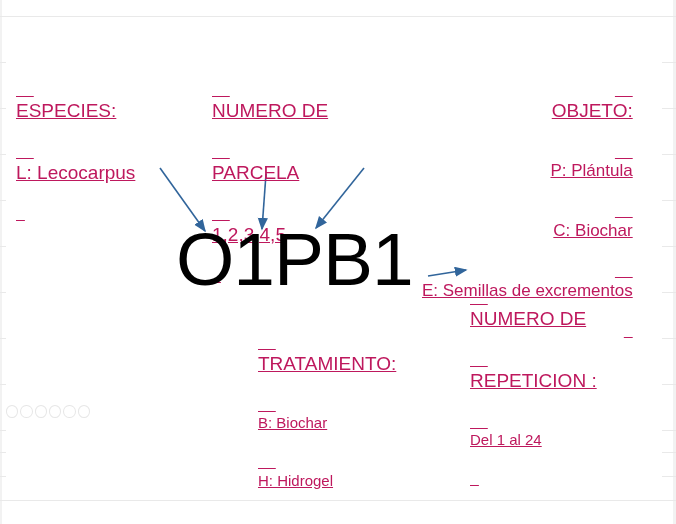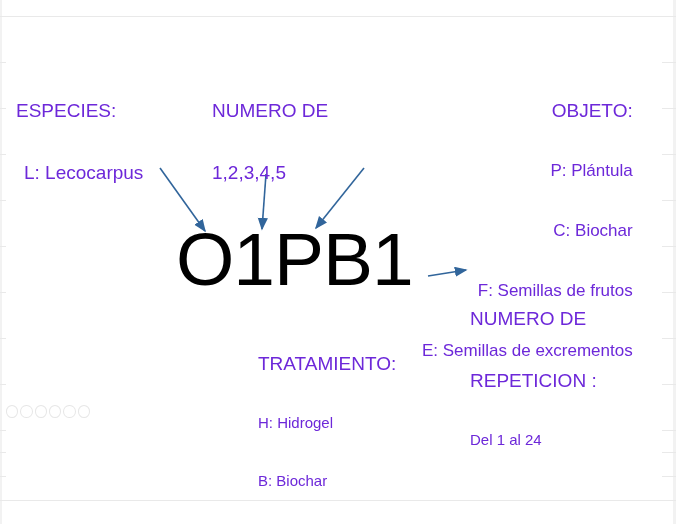--- a/index.html
+++ b/index.html
@@ -47,39 +47,40 @@
   .canvas {
     position: absolute;
     top: 18px;
     left: 6px;
     width: 656px;
     height: 470px;
     background: #ffffff;
   }
   .txt {
     position: absolute;
-    color: #6d28d9;
+    color: #be185d;
     white-space: pre;
     line-height: 1.22;
+    text-decoration: underline;
   }
   .blk-title {
     font-size: 19px;
   }
   .blk-line {
     font-size: 17px;
     margin-left: 44px;
   }
   .small-line {
     font-size: 15px;
   }
   
   #especies { left: 16px; top: 60px; }
   #especies .l1 { font-size: 19px; }
   #especies .l2 { font-size: 19px; }
-  #especies .l3 { font-size: 19px; margin-left: 8px; }
+  #especies .l3 { font-size: 19px; }
 
   #numparcela { left: 212px; top: 60px; }
   #numparcela .l1 { font-size: 19px; }
 
   #objeto { left: 378px; top: 60px; text-align: right; }
 
   #code {
     position: absolute;
     left: 176px;
     top: 222px;
@@ -166,37 +167,37 @@
     <line x1="428" y1="276" x2="466" y2="270" stroke="#31659b" stroke-width="1.6" marker-end="url(#ah)"></line>
   </svg>
 
   <div class="txt" id="especies">
     <span class="row l1">ESPECIES:</span>
     <span class="row l3">L: Lecocarpus</span>
   </div>
 
   <div class="txt" id="numparcela">
     <span class="row l1">NUMERO DE</span>
+    <span class="row l1">PARCELA</span>
     <span class="row l1">1,2,3,4,5</span>
   </div>
 
   <div class="txt" id="objeto">
     <span class="row blk-title">OBJETO:</span>
     <span class="row blk-line">P: Plántula</span>
     <span class="row blk-line">C: Biochar</span>
-    <span class="row blk-line">F: Semillas de frutos</span>
     <span class="row blk-line">E: Semillas de excrementos</span>
   </div>
 
   <div id="code">O1PB1</div>
 
   <div class="txt" id="tratamiento">
     <span class="row blk-title">TRATAMIENTO:</span>
+    <span class="row small-line">B: Biochar</span>
     <span class="row small-line">H: Hidrogel</span>
-    <span class="row small-line">B: Biochar</span>
     
   </div>
 
   <div class="txt" id="repeticion">
     <span class="row blk-title">NUMERO DE</span>
     <span class="row blk-title">REPETICION :</span>
     <span class="row small-line">Del 1 al 24</span>
   </div>
 
   <div class="deco-dots">

